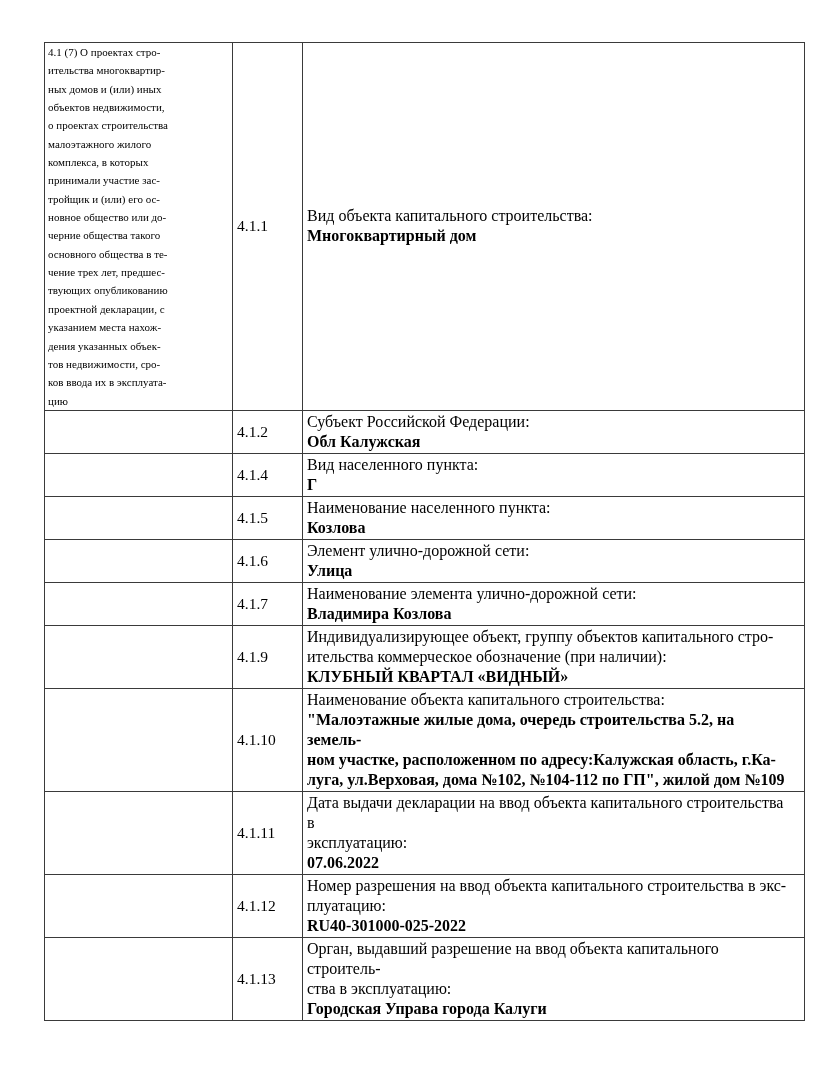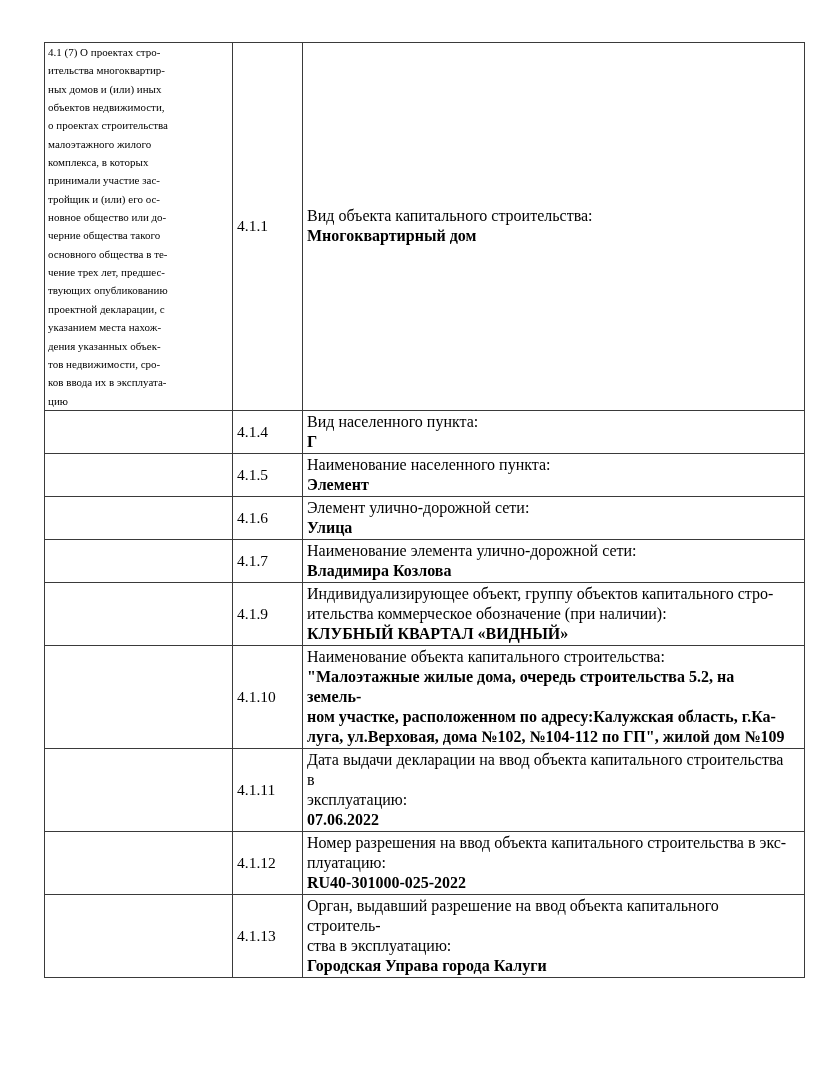--- a/index.html
+++ b/index.html
@@ -77,32 +77,40 @@
 ков ввода их в эксплуата-
 цию</td>
         <td class="c2">4.1.1</td>
         <td class="c3">
           <div class="label">Вид объекта капитального строительства:</div>
           <div class="value"><span></span><b>Многоквартирный дом</b></div>
         </td>
       </tr>
       <tr>
         <td class="c1"></td>
+        <td class="c2">4.1.2</td>
+        <td class="c3">
+          <div class="label">Субъект Российской Федерации:</div>
+          <div class="value"><span></span><b>Обл Калужская</b></div>
+        </td>
+      </tr>
+      <tr>
+        <td class="c1"></td>
         <td class="c2">4.1.4</td>
         <td class="c3">
           <div class="label">Вид населенного пункта:</div>
           <div class="value"><span></span><b>Г</b></div>
         </td>
       </tr>
       <tr>
         <td class="c1"></td>
         <td class="c2">4.1.5</td>
         <td class="c3">
           <div class="label">Наименование населенного пункта:</div>
-          <div class="value"><span></span><b>Элемент</b></div>
+          <div class="value"><span></span><b>Козлова</b></div>
         </td>
       </tr>
       <tr>
         <td class="c1"></td>
         <td class="c2">4.1.6</td>
         <td class="c3">
           <div class="label">Элемент улично-дорожной сети:</div>
           <div class="value"><span></span><b>Улица</b></div>
         </td>
       </tr>

